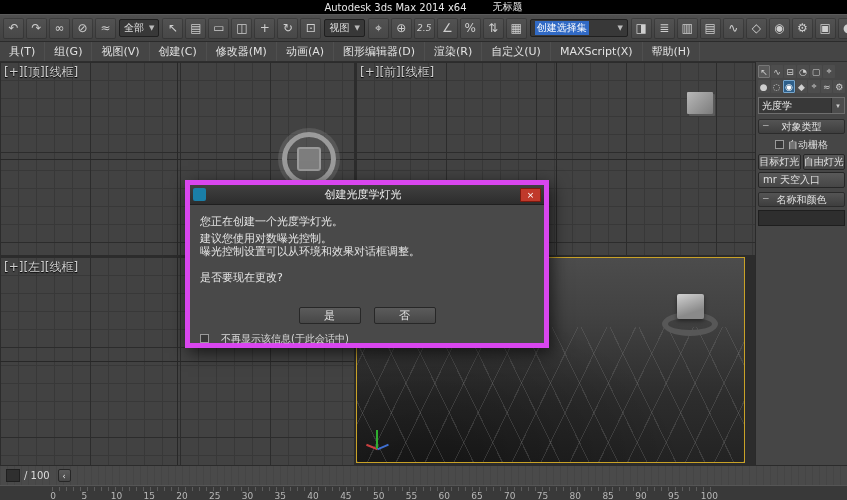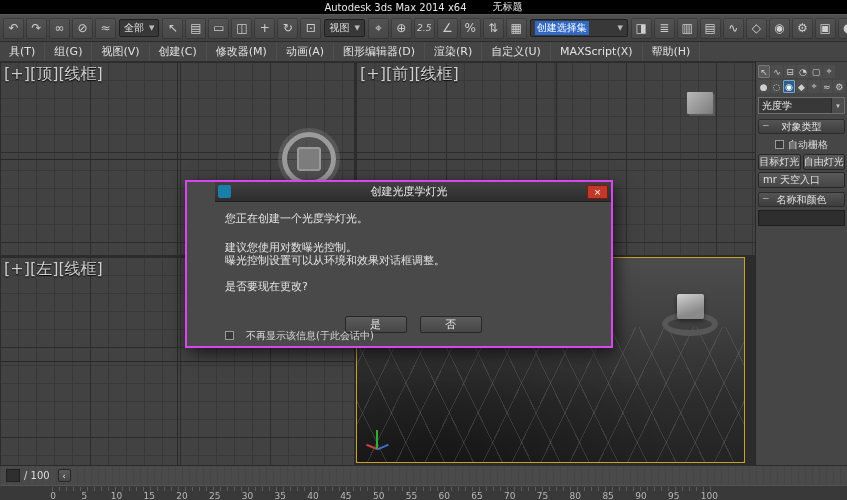--- a/index.html
+++ b/index.html
@@ -58,21 +58,21 @@
       linear-gradient(#2c2c2c 1px, transparent 1px),
       linear-gradient(90deg,#2c2c2c 1px, transparent 1px),
       linear-gradient(#383838 1px, transparent 1px),
       linear-gradient(90deg,#383838 1px, transparent 1px);
     background-size:90px 90px,90px 90px,18px 18px,18px 18px;
   }
   .vp::before { content:""; position:absolute; left:50%; top:0; bottom:0; width:1px; background:#272727; }
   .vp::after  { content:""; position:absolute; top:50%; left:0; right:0; height:1px; background:#272727; }
   .vp-label {
     position:absolute; left:4px; top:2px; z-index:3;
-    font-size:16px; color:#cfcfcf; text-shadow:0 1px 1px #000;
+    font-size:12px; color:#cfcfcf; text-shadow:0 1px 1px #000;
   }
   .vp-tl { left:0; top:0; width:354px; height:193px; }
   .vp-tr { left:356px; top:0; width:399px; height:193px; }
   .vp-bl { left:0; top:195px; width:354px; height:208px; }
   .vp-br {
     left:356px; top:195px; width:389px; height:206px;
     border:1px solid #c9a227; background:none;
   }
   .vp-br::before,.vp-br::after { display:none; }
   .persp {
@@ -154,38 +154,37 @@
   .pbtn {
     height:16px; border-radius:2px; overflow:hidden; white-space:nowrap;
     background:linear-gradient(#595959,#464646); border:1px solid #262626;
     display:flex; align-items:center; justify-content:center;
     font-size:10px; color:#e0e0e0;
   }
   .pbtn.wide { grid-column:1 / 3; justify-content:flex-start; padding-left:4px; }
   .name-field { height:16px; margin-top:3px; background:#2e2e2e; border:1px solid #1e1e1e; }
   
   .dialog {
-    position:absolute; left:185px; top:180px; width:428px; height:168px; z-index:100;
-    background:#494949; border:2px solid #d946ef;
+    position:absolute; left:185px; top:180px; width:364px; height:168px; z-index:100;
+    background:#494949; border:5px solid #d946ef;
     box-shadow:3px 5px 16px rgba(0,0,0,0.65);
-    padding-left:28px;
   }
   .dlg-title {
     height:20px; background:linear-gradient(#404040,#2d2d2d);
     border-bottom:1px solid #1f1f1f;
     display:flex; align-items:center; padding:0 3px;
   }
   .dlg-app-icon { width:13px; height:13px; background:#1a7fa8; border-radius:2px; flex:0 0 auto; }
   .dlg-title-text { flex:1; text-align:center; color:#ececec; font-size:11px; }
   .dlg-close {
     width:21px; height:14px; background:#c0392b; border:1px solid #7e190e; border-radius:1px;
     color:#fff; font-size:9px; display:flex; align-items:center; justify-content:center; flex:0 0 auto;
   }
   .dlg-body { position:relative; height:146px; padding:10px 10px 0; color:#e4e4e4; font-size:11px; line-height:13px; }
-  .dlg-line1 { margin-bottom:16px; }
+  .dlg-line1 { margin-bottom:4px; }
   .dlg-q { margin-top:13px; }
   .dlg-btns { margin-top:23px; display:flex; justify-content:center; gap:13px; }
   .dlg-btn {
     width:62px; height:17px; border-radius:2px;
     background:linear-gradient(#5b5b5b,#474747); border:1px solid #272727;
     display:flex; align-items:center; justify-content:center; font-size:11px; color:#e2e2e2;
   }
   .dlg-check { position:absolute; left:10px; bottom:6px; display:flex; align-items:center; gap:12px; font-size:10px; color:#d8d8d8; }
   
   .trackbar {

